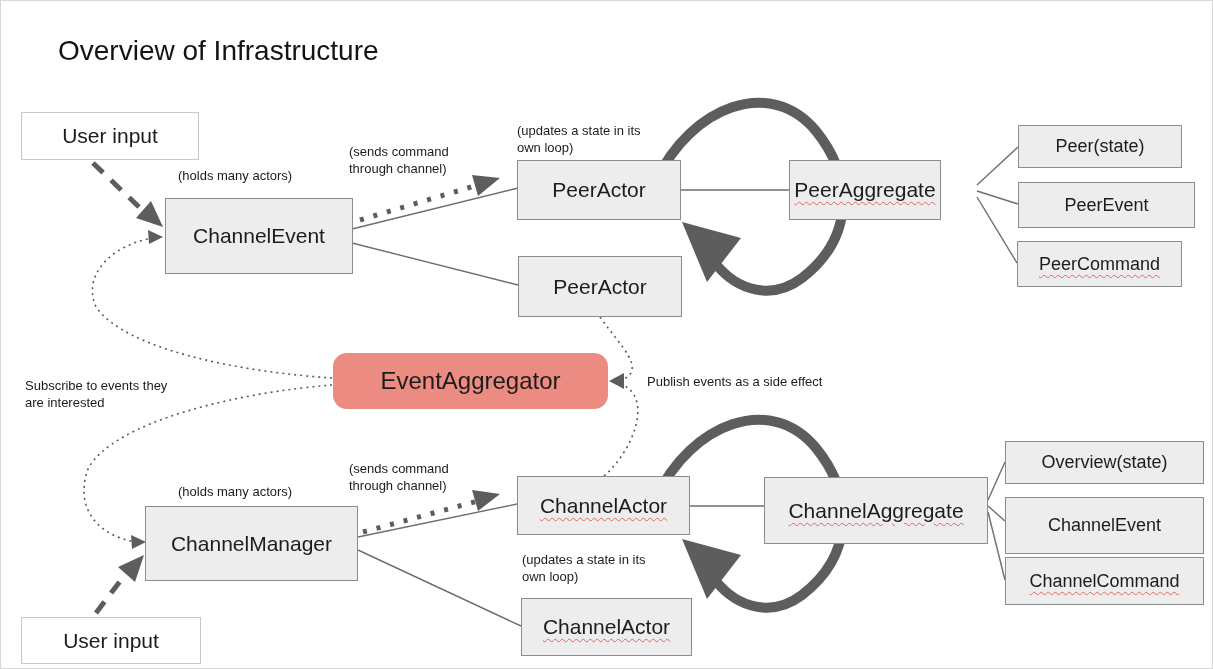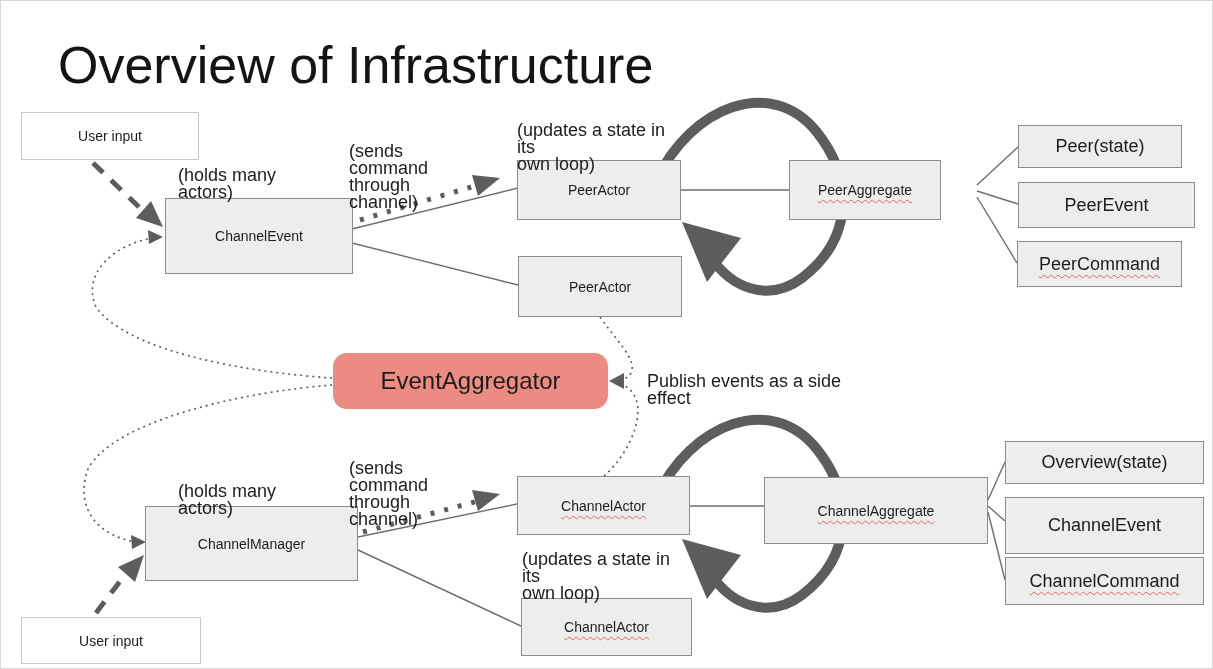--- a/index.html
+++ b/index.html
@@ -2,44 +2,44 @@
 <html style="--accent-fill: #ec8b81; --node-fill: #ededed; --node-border: #8c8c8c; --connector-gray: #5d5d5d; --squiggle-red: #e06666;"><head>
 <meta charset="utf-8">
 <style>
   html,body{margin:0;padding:0;background:#fff;}
   #canvas{
     position:relative;width:1213px;height:669px;background:#ffffff;
     border:1px solid #d8d8d8;box-sizing:border-box;overflow:hidden;
     font-family:"Liberation Sans","DejaVu Sans",sans-serif;color:#1c1c1c;
   }
   #page-title{
-    position:absolute;left:57px;top:34px;font-size:52px;color:#141414;
+    position:absolute;left:57px;top:34px;font-size:28px;color:#141414;
     letter-spacing:0px;white-space:nowrap;
   }
   svg.connectors{position:absolute;left:0;top:0;width:1213px;height:669px;}
   .box{
     position:absolute;box-sizing:border-box;
     background:var(--node-fill,#ededed);border:1.5px solid var(--node-border,#8c8c8c);
     display:flex;align-items:center;justify-content:center;text-align:center;
-    font-size:14px;color:#1c1c1c;
+    font-size:21px;color:#1c1c1c;
   }
   .box.white{background:#ffffff;border-color:#c8c8c8;}
   .box.small{font-size:18px;}
   .box.accent{
     background:var(--accent-fill,#ec8b81);border:none;border-radius:14px;font-size:24px;
   }
   .sq{
     text-decoration:underline;
     text-decoration-style:wavy;
     text-decoration-color:var(--squiggle-red,#e06666);
     text-decoration-thickness:1px;
     text-underline-offset:4px;
   }
   .note{
-    position:absolute;font-size:18px;line-height:17px;color:#1c1c1c;
+    position:absolute;font-size:13px;line-height:17px;color:#1c1c1c;
     white-space:pre-line;
   }
 </style>
 </head>
 <body>
 
 <div id="canvas">
 
   <svg class="connectors" viewBox="0 0 1213 669">
 
@@ -166,20 +166,22 @@
   </div>
 
   <div class="note" style="left:177px;top:166px;width:150px">(holds many actors)</div>
 
   <div class="note" style="left:348px;top:142px;width:130px">(sends command
 through channel)</div>
 
   <div class="note" style="left:516px;top:121px;width:160px">(updates a state in its
 own loop)</div>
 
+  <div class="note" style="left:24px;top:376px;width:180px">Subscribe to events they
+are interested</div>
 
   <div class="note" style="left:646px;top:372px;width:230px">Publish events as a side effect</div>
 
   <div class="note" style="left:177px;top:482px;width:150px">(holds many actors)</div>
 
   <div class="note" style="left:348px;top:459px;width:130px">(sends command
 through channel)</div>
 
   <div class="note" style="left:521px;top:550px;width:160px">(updates a state in its
 own loop)</div>

